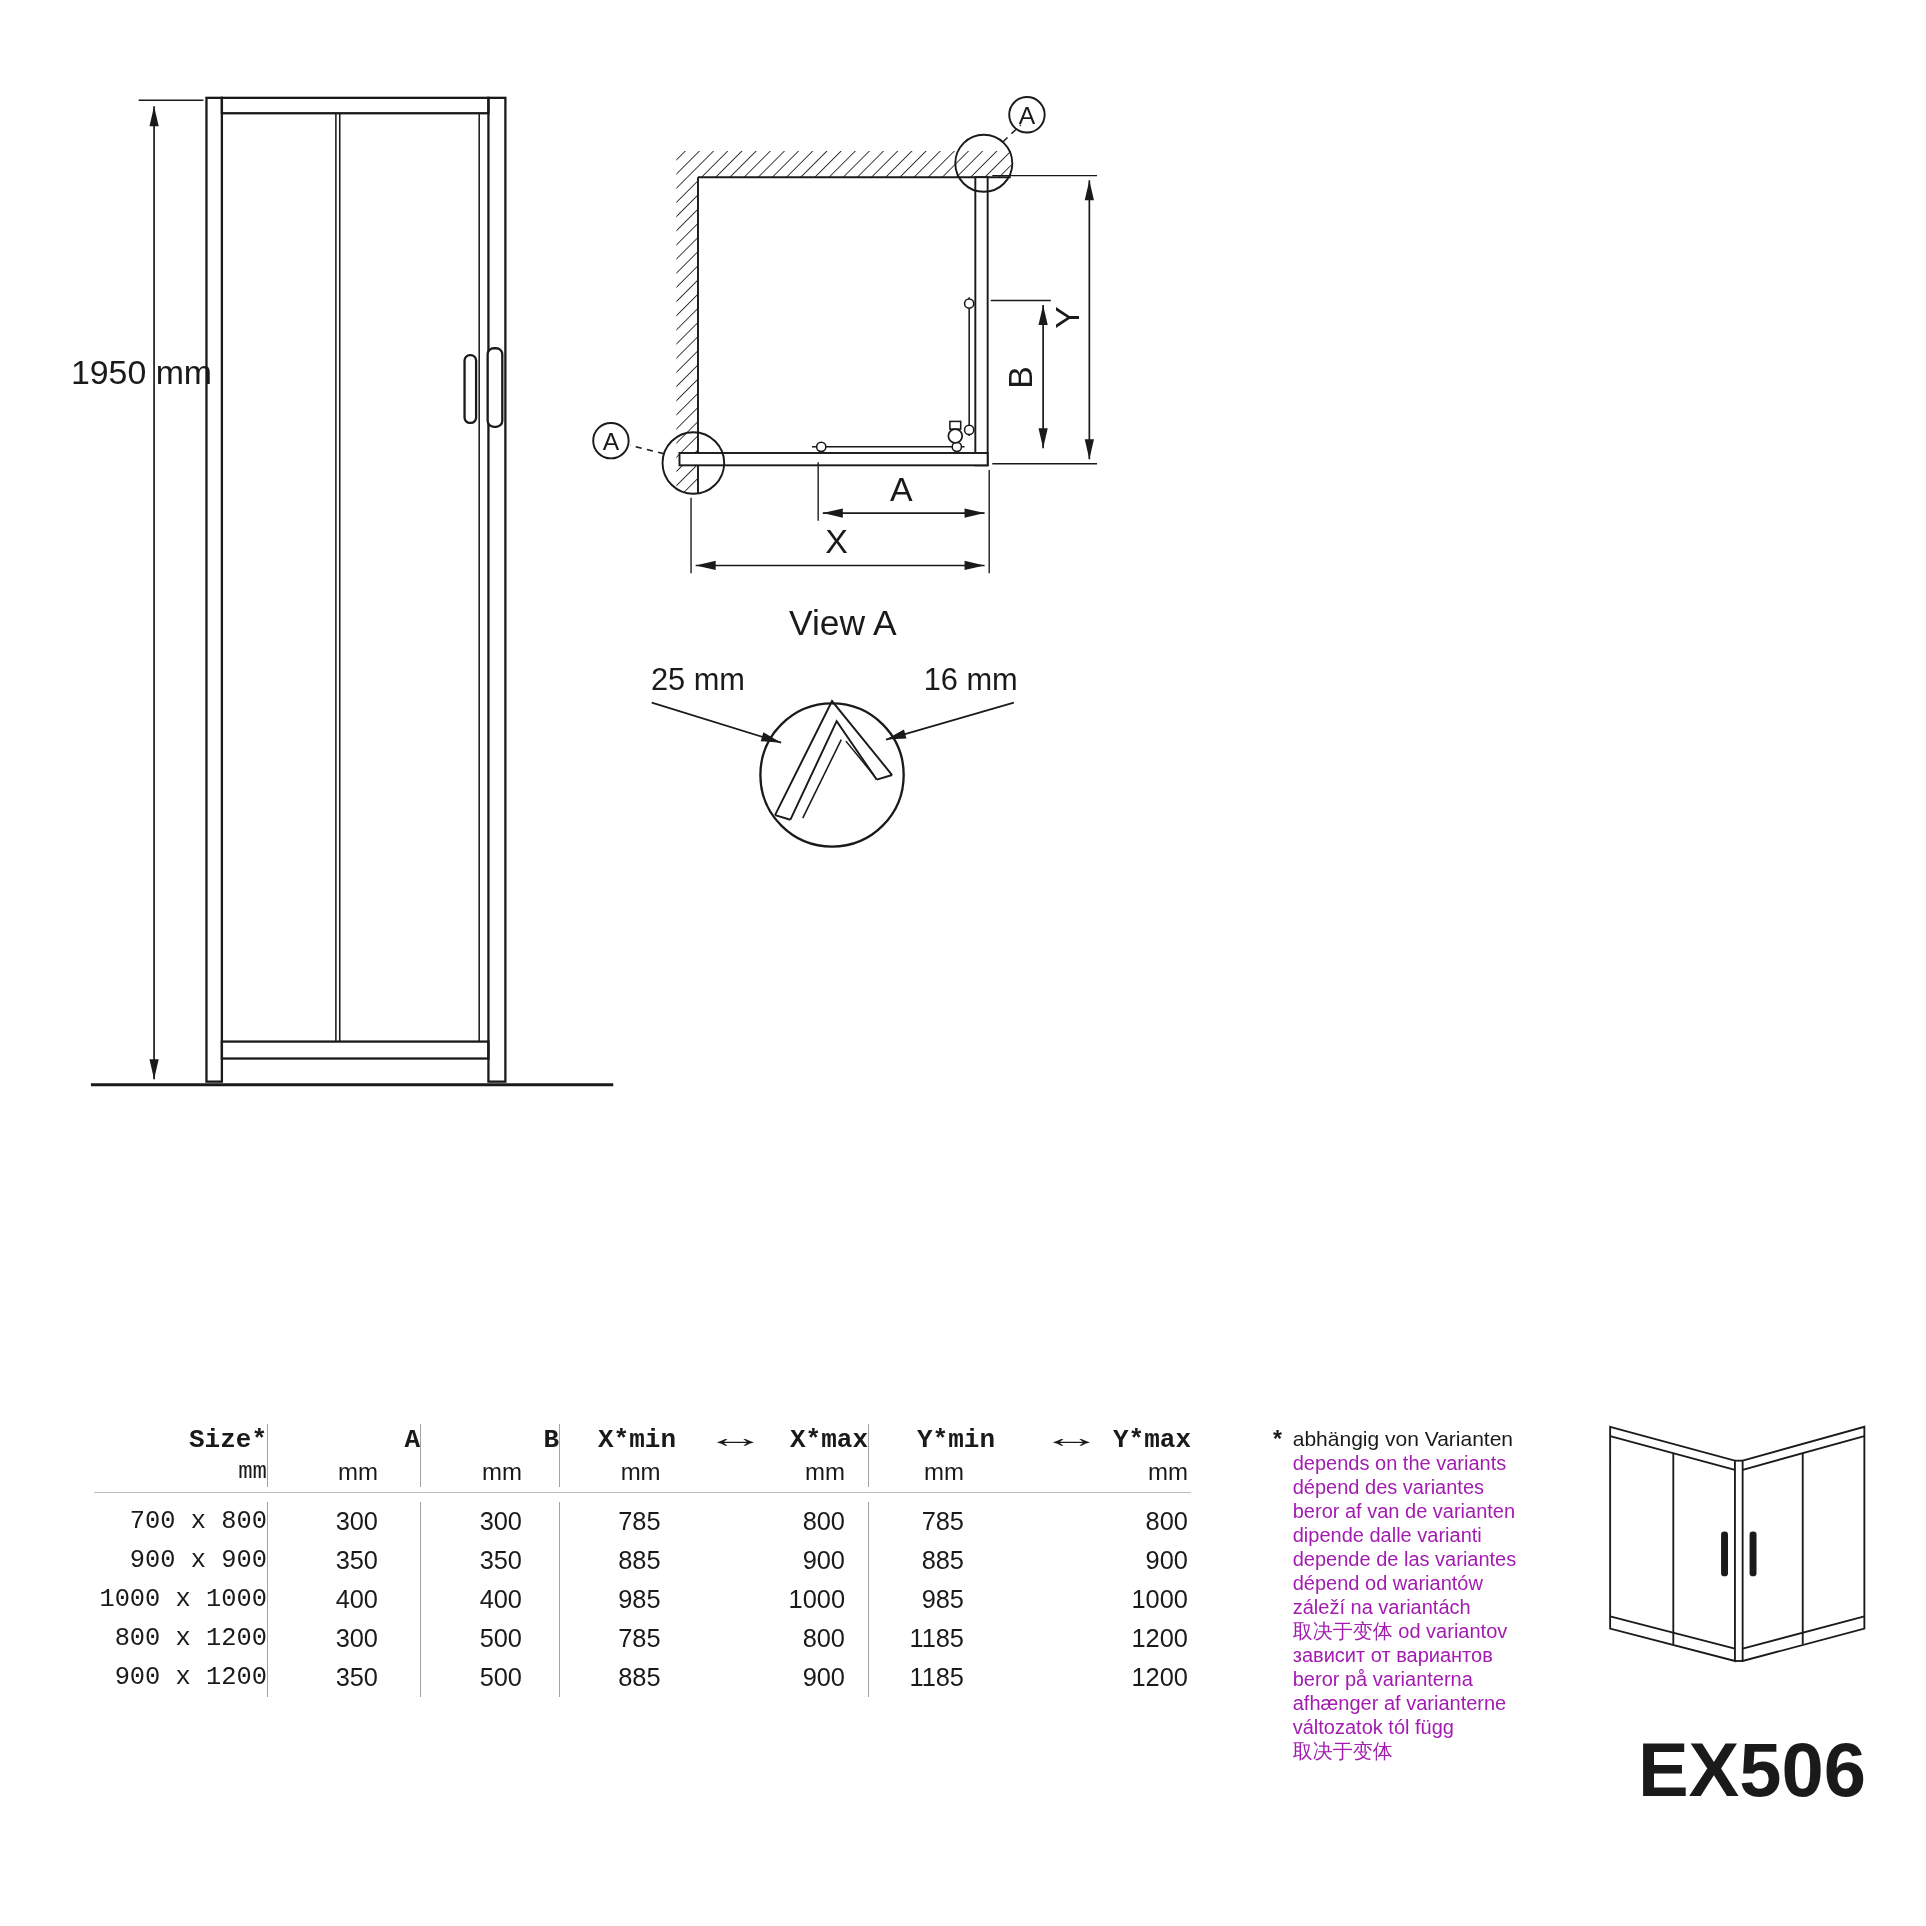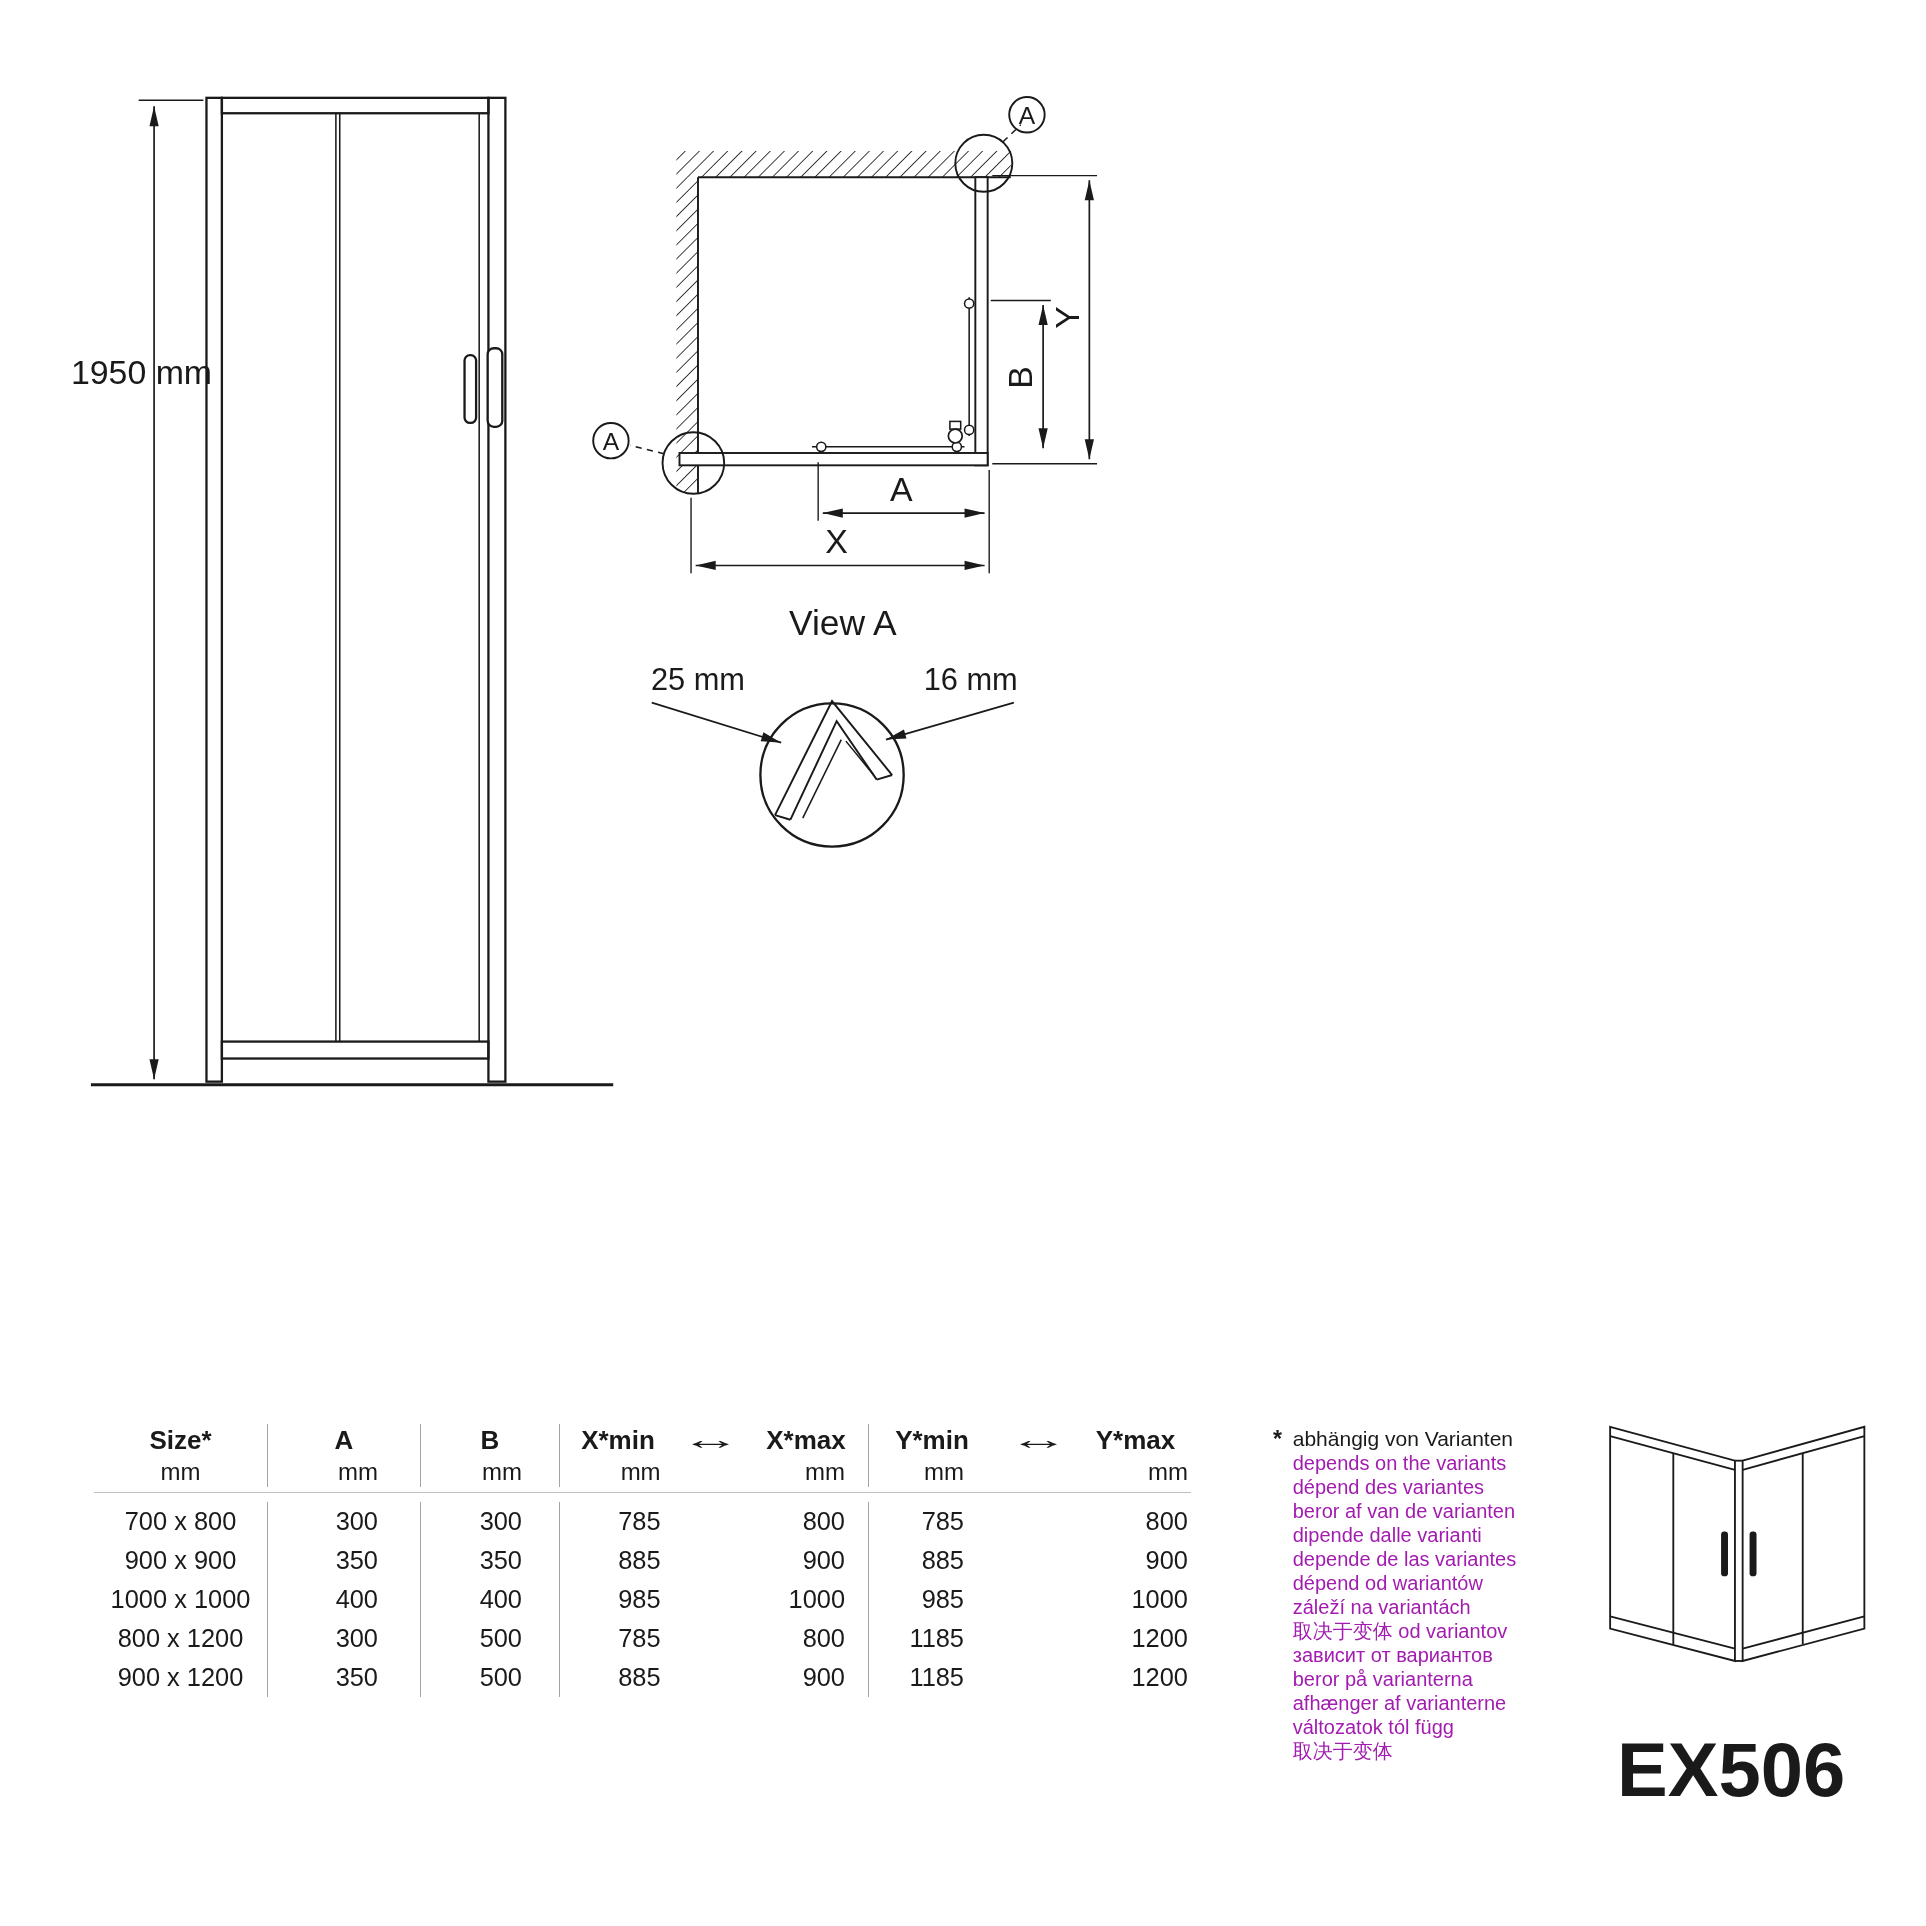--- a/index.html
+++ b/index.html
@@ -22,39 +22,39 @@
     display:grid;
     grid-template-columns:174px 153px 139px 116px 68px 125px 126px 85px 111px;
   }
   .th { text-align:center; }
   .th-label { font-size:26px; font-weight:700; line-height:32px; height:32px; }
   .th-unit  { font-size:24px; font-weight:400; line-height:31px; height:31px; }
   .sep { border-right:1.5px solid #a3a3a3; }
   .hr  { grid-column:1 / -1; border-top:1.5px solid #bdbdbd; margin-top:4.6px; margin-bottom:9.2px; }
   .td  { font-size:25.4px; line-height:39px; height:39px; white-space:nowrap; }
   .num { text-align:right; }
-  .ctr { text-align:center; }
+  .ctr { text-align:right;font-family:Liberation Mono, monospace; }
   .pad-a    { padding-right:42px; }
   .pad-b    { padding-right:37px; }
   .pad-xmin { padding-right:15.4px; }
   .pad-xmax { padding-right:23px; }
   .pad-ymin { padding-right:31px; }
   .pad-ymax { padding-right:3.1px; }
   .arr-glyph { display:inline-block; transform:scaleX(2.2); font-size:28px; line-height:32px; }
 
   
   .note { position:absolute; left:1273px; top:1427px; display:flex; gap:10.8px; }
   .note-marker  { font-weight:700; font-size:23px; line-height:24px; }
   .note-primary { font-weight:400; font-size:21px; line-height:24px; color:#1a1a1a; }
   .note-line    { font-size:20px; line-height:24px; color:#a21caf; }
 
   
   .model {
     position:absolute; left:1617px; top:1726px; width:270px;
-    font-size:76px; font-weight:700; letter-spacing:0;
+    text-align:center; font-size:76px; font-weight:700; letter-spacing:0;
   }
 </style>
 </head>
 <body>
 
 <svg class="scene" width="1926" height="1926" viewBox="0 0 2500 2500">
   <defs>
     <marker id="ah" markerUnits="userSpaceOnUse" markerWidth="30" markerHeight="20" viewBox="0 0 30 20" refX="28" refY="10" orient="auto-start-reverse">
       <path d="M2,4 L28,10 L2,16 z" fill="#1a1a1a"></path>
     </marker>

